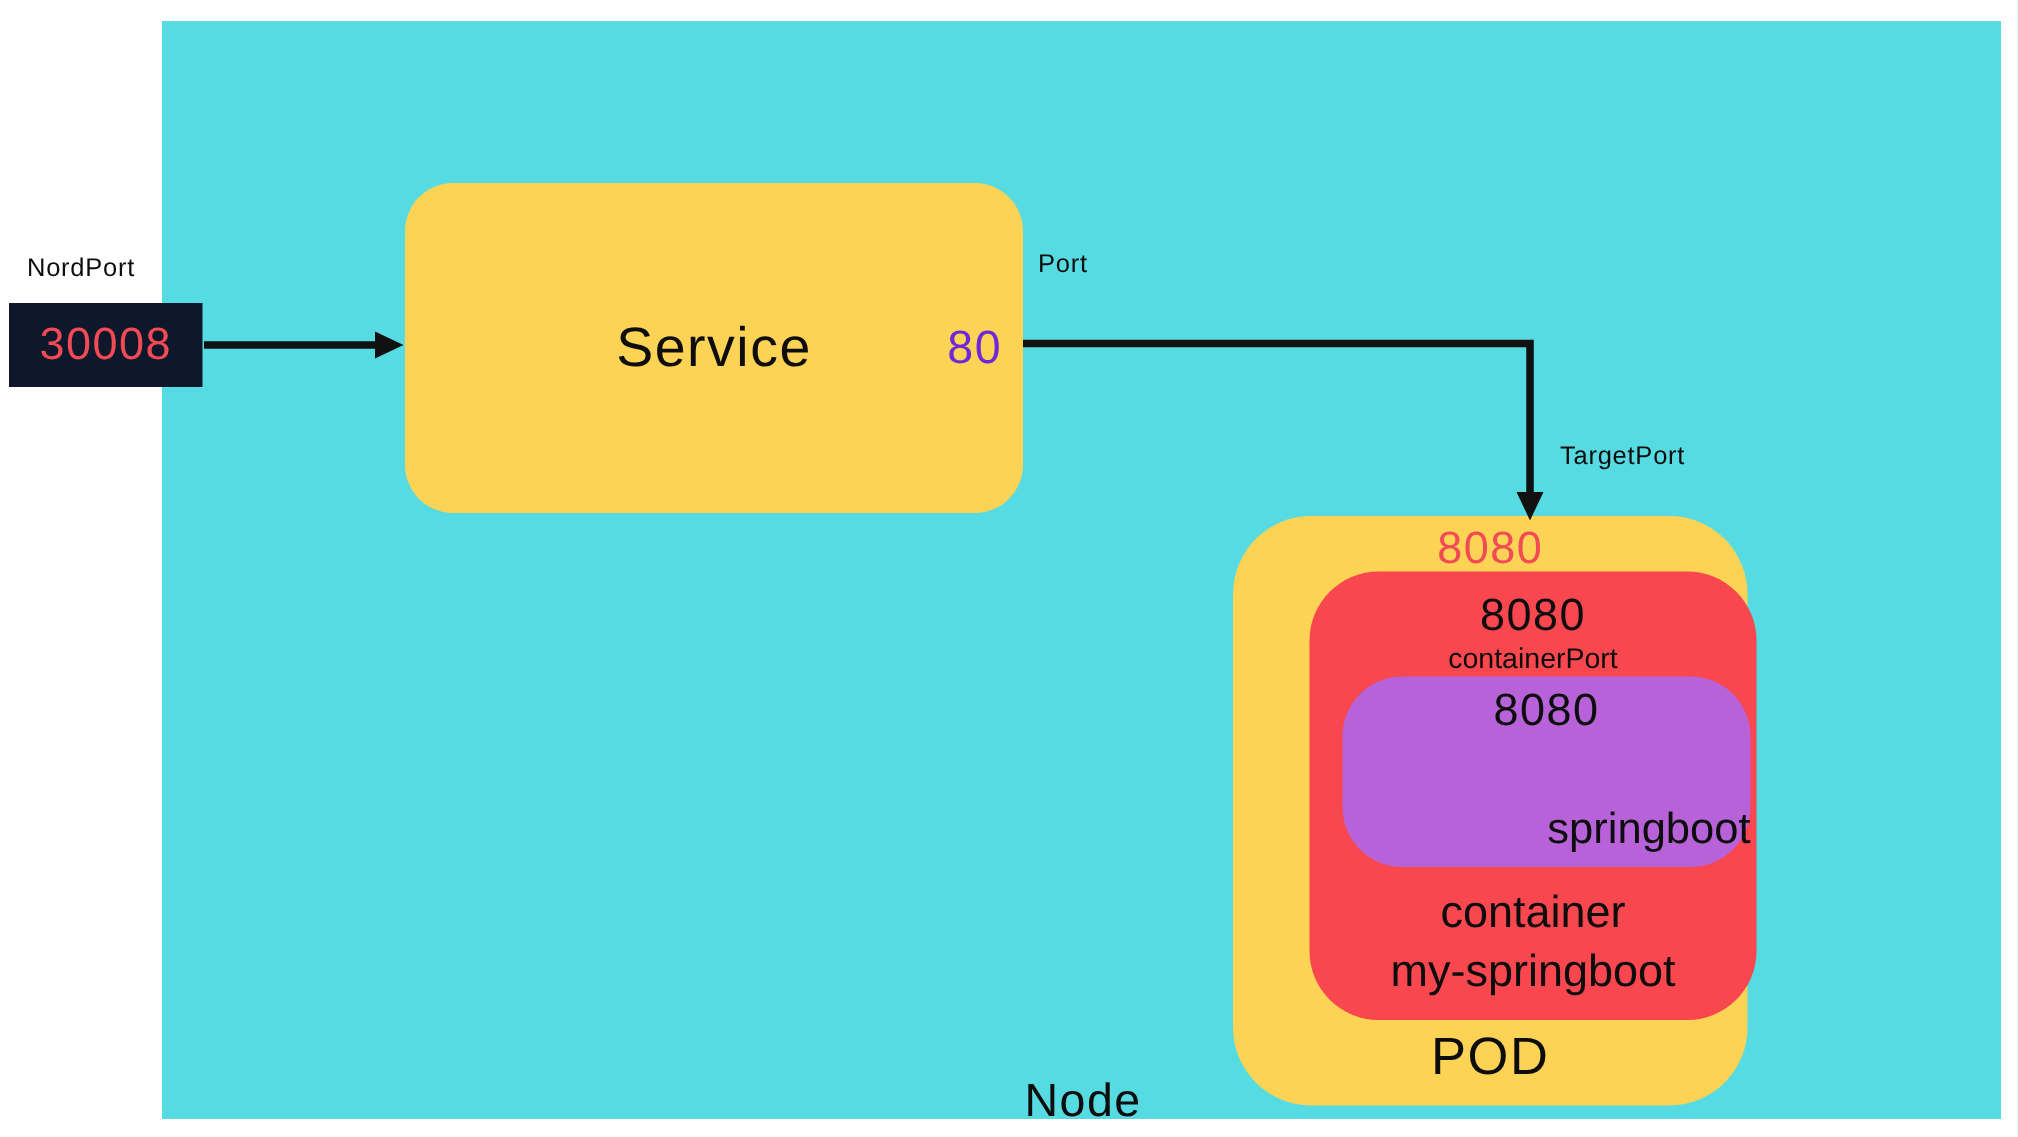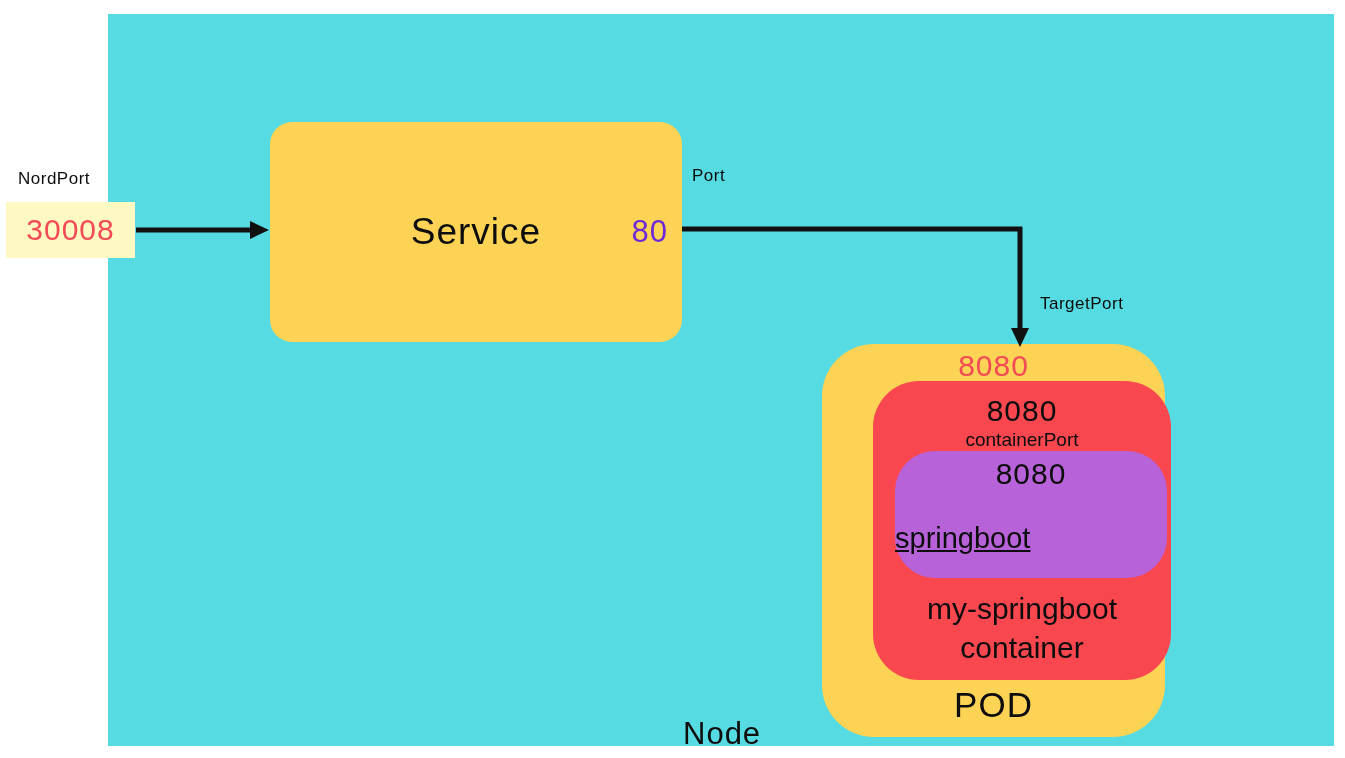--- a/index.html
+++ b/index.html
@@ -56,21 +56,21 @@
     justify-content: center;
     font-size: 30px;
     letter-spacing: 1px;
   }
   .service-box {
     position: absolute;
     left: 270px;
     top: 122px;
     width: 412px;
     height: 220px;
-    border-radius: 22px;
+    border-radius: 32px;
     display: flex;
     align-items: center;
     justify-content: center;
   }
   .service-label {
     font-size: 37px;
     letter-spacing: 1px;
   }
   .service-port {
     position: absolute;
@@ -134,26 +134,25 @@
     position: absolute;
     top: 6px;
     left: 0;
     width: 100%;
     text-align: center;
     font-size: 30px;
     letter-spacing: 1px;
   }
   .app-name {
     position: absolute;
-    bottom: 23px;
-    left: 0;
-    width: 100%;
-    text-align: left;
+    bottom: 8px;
+    left: 0;
+    width: 100%;
+    text-align: right;
     font-size: 29px;
-    text-decoration: underline;
   }
   .container-name {
     position: absolute;
     top: 208px;
     left: 0;
     width: 100%;
     text-align: center;
     font-size: 30px;
     line-height: 1.3;
   }
@@ -168,21 +167,21 @@
   }
 </style>
 </head>
 <body>
 
 <div class="canvas">
 
   <div class="node" style="background-color: rgb(86, 219, 226);"></div>
 
   <div class="label nordport-label">NordPort</div>
-  <div class="nodeport-box" style="background-color: #fef9c3; justify-content: center;">
+  <div class="nodeport-box" style="background-color: #0f172a; justify-content: center;">
     <span style="color: rgb(242, 75, 85);">30008</span>
   </div>
 
   <div class="service-box" style="background-color: rgb(253, 211, 85);">
     <div class="service-label">Service</div>
     <div class="service-port" style="color: #6d28d9;">80</div>
   </div>
   <div class="label port-label">Port</div>
 
   <div class="label targetport-label">TargetPort</div>
@@ -193,22 +192,22 @@
     <div class="container-box" style="background-color: rgb(248, 71, 79);">
       <div class="containerport-value">8080</div>
       <div class="containerport-label">containerPort</div>
 
       <div class="app-box" style="background-color: rgb(184, 98, 218);">
         <div class="app-port-value">8080</div>
         <div class="app-name">springboot</div>
       </div>
 
       <div class="container-name">
+        <div>container</div>
         <div>my-springboot</div>
-        <div>container</div>
       </div>
     </div>
 
     <div class="pod-label">POD</div>
   </div>
 
   <div class="label node-label">Node</div>
 
   <svg class="arrows" width="1345" height="758" viewBox="0 0 1345 758">
     <g>

